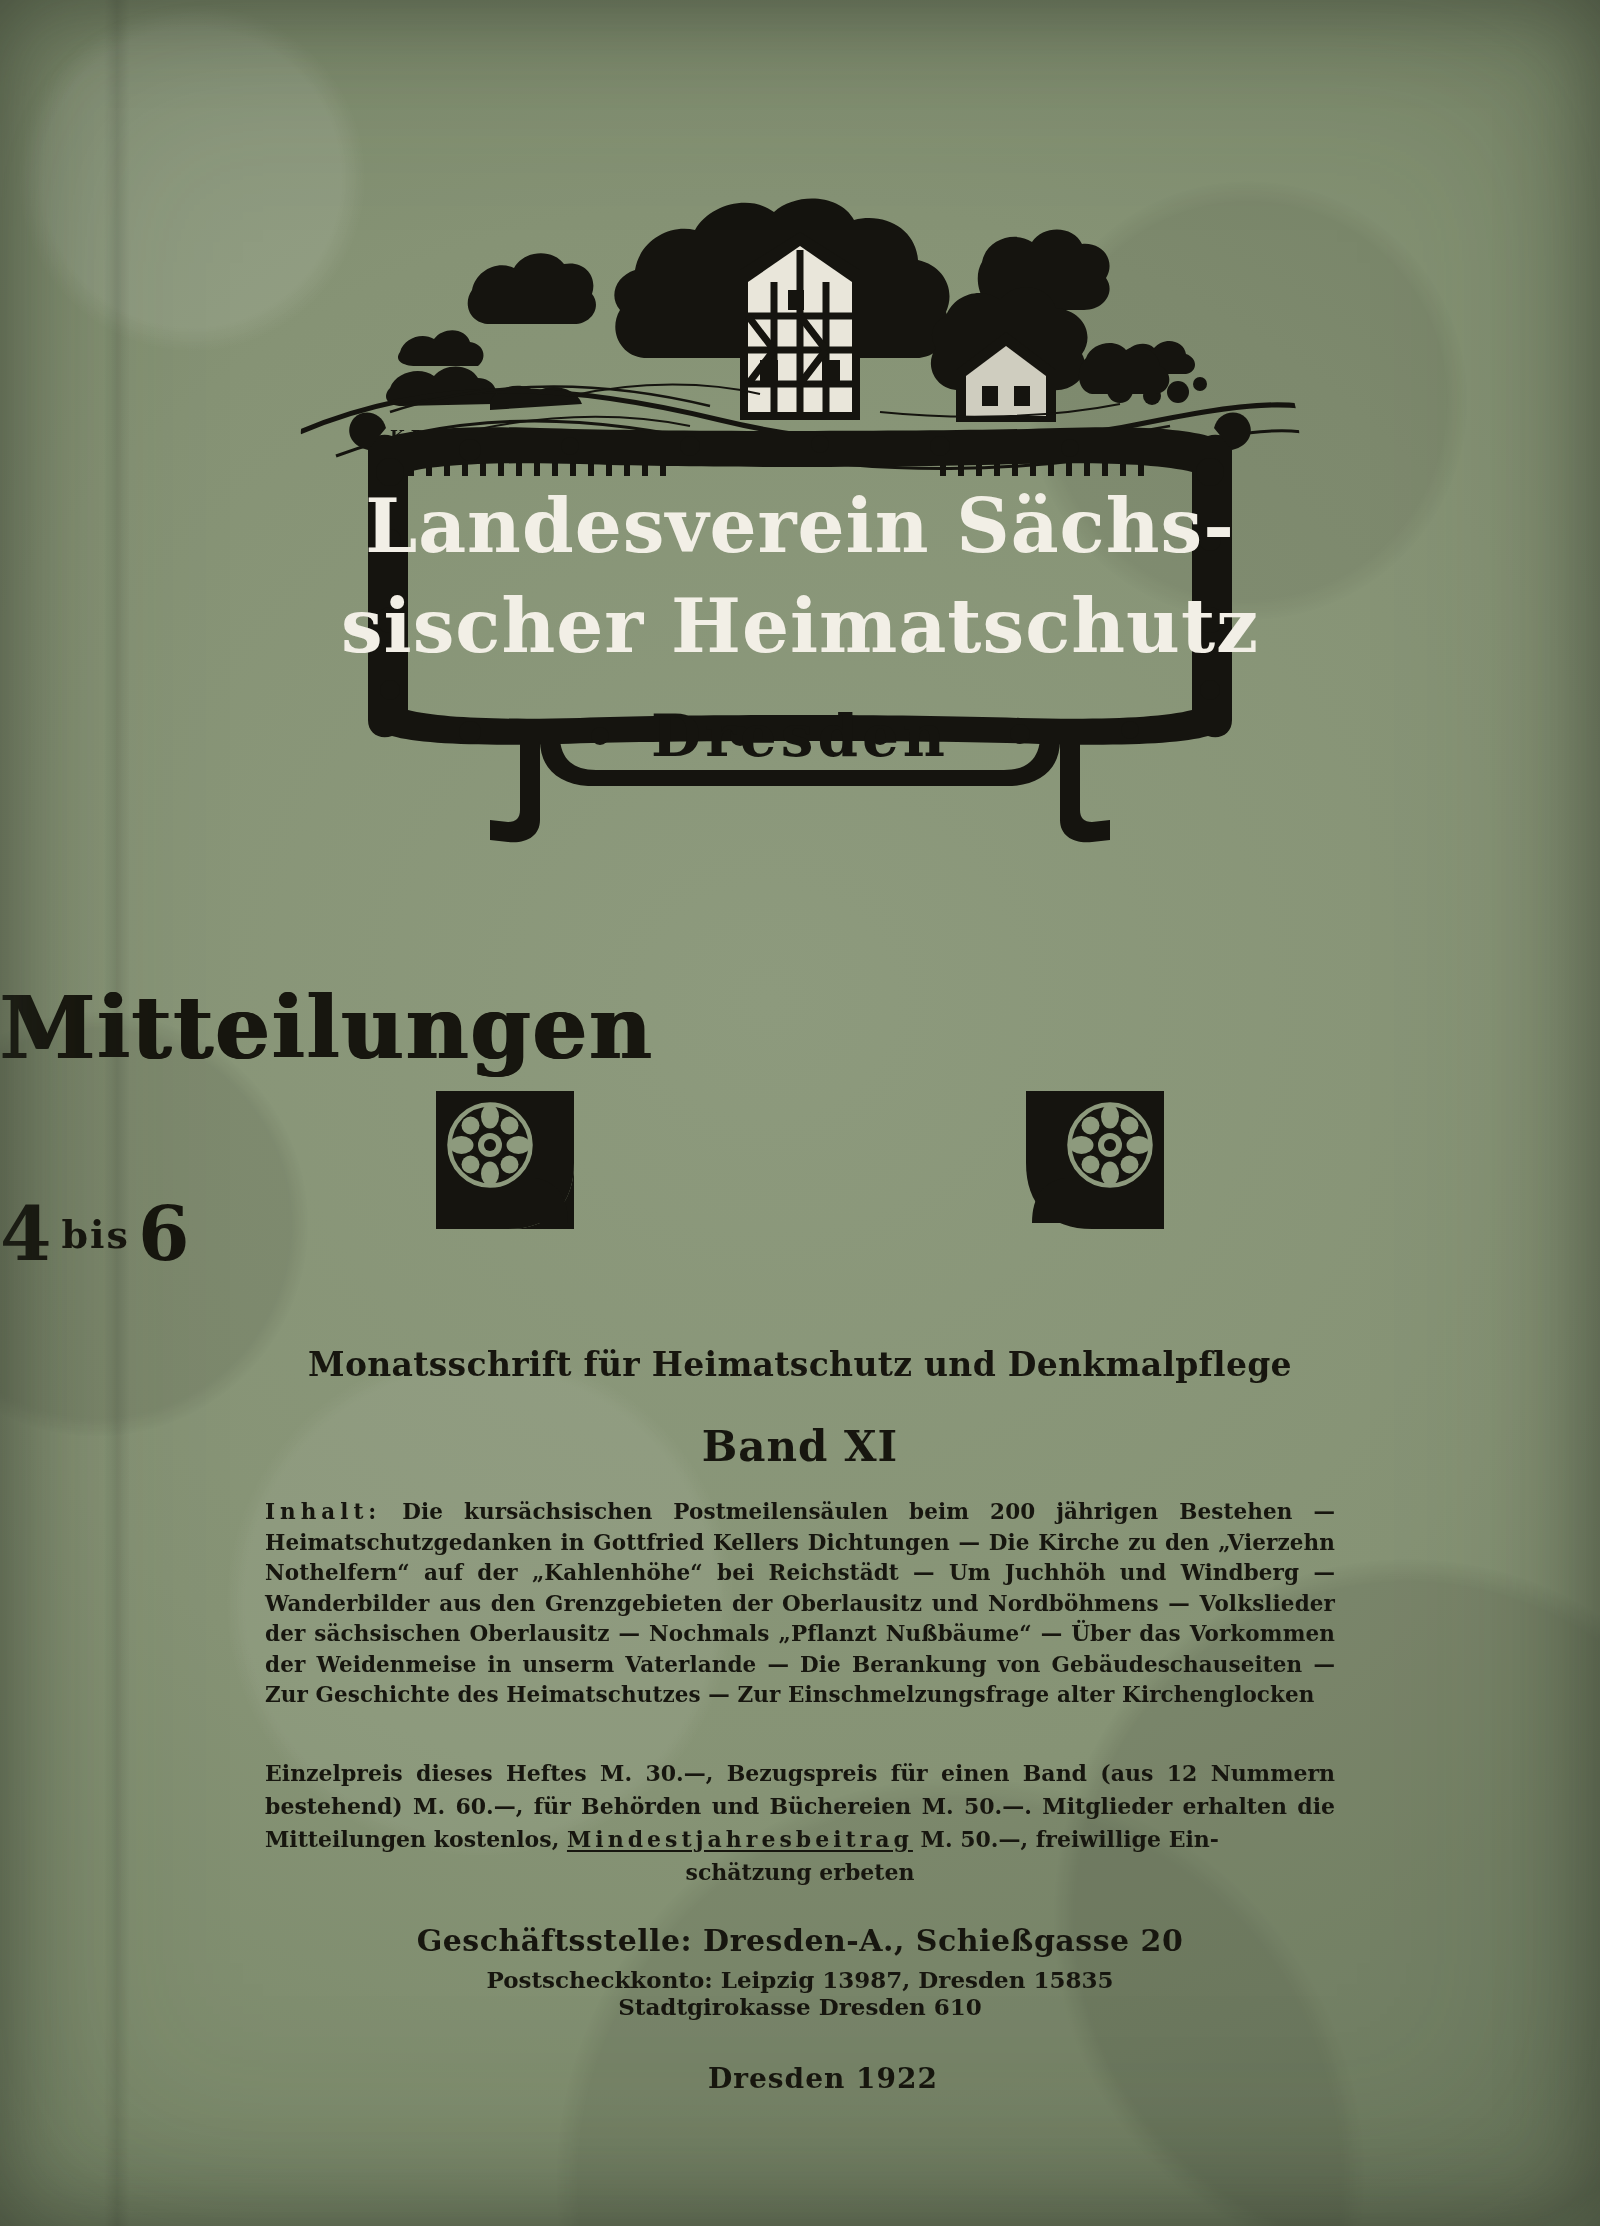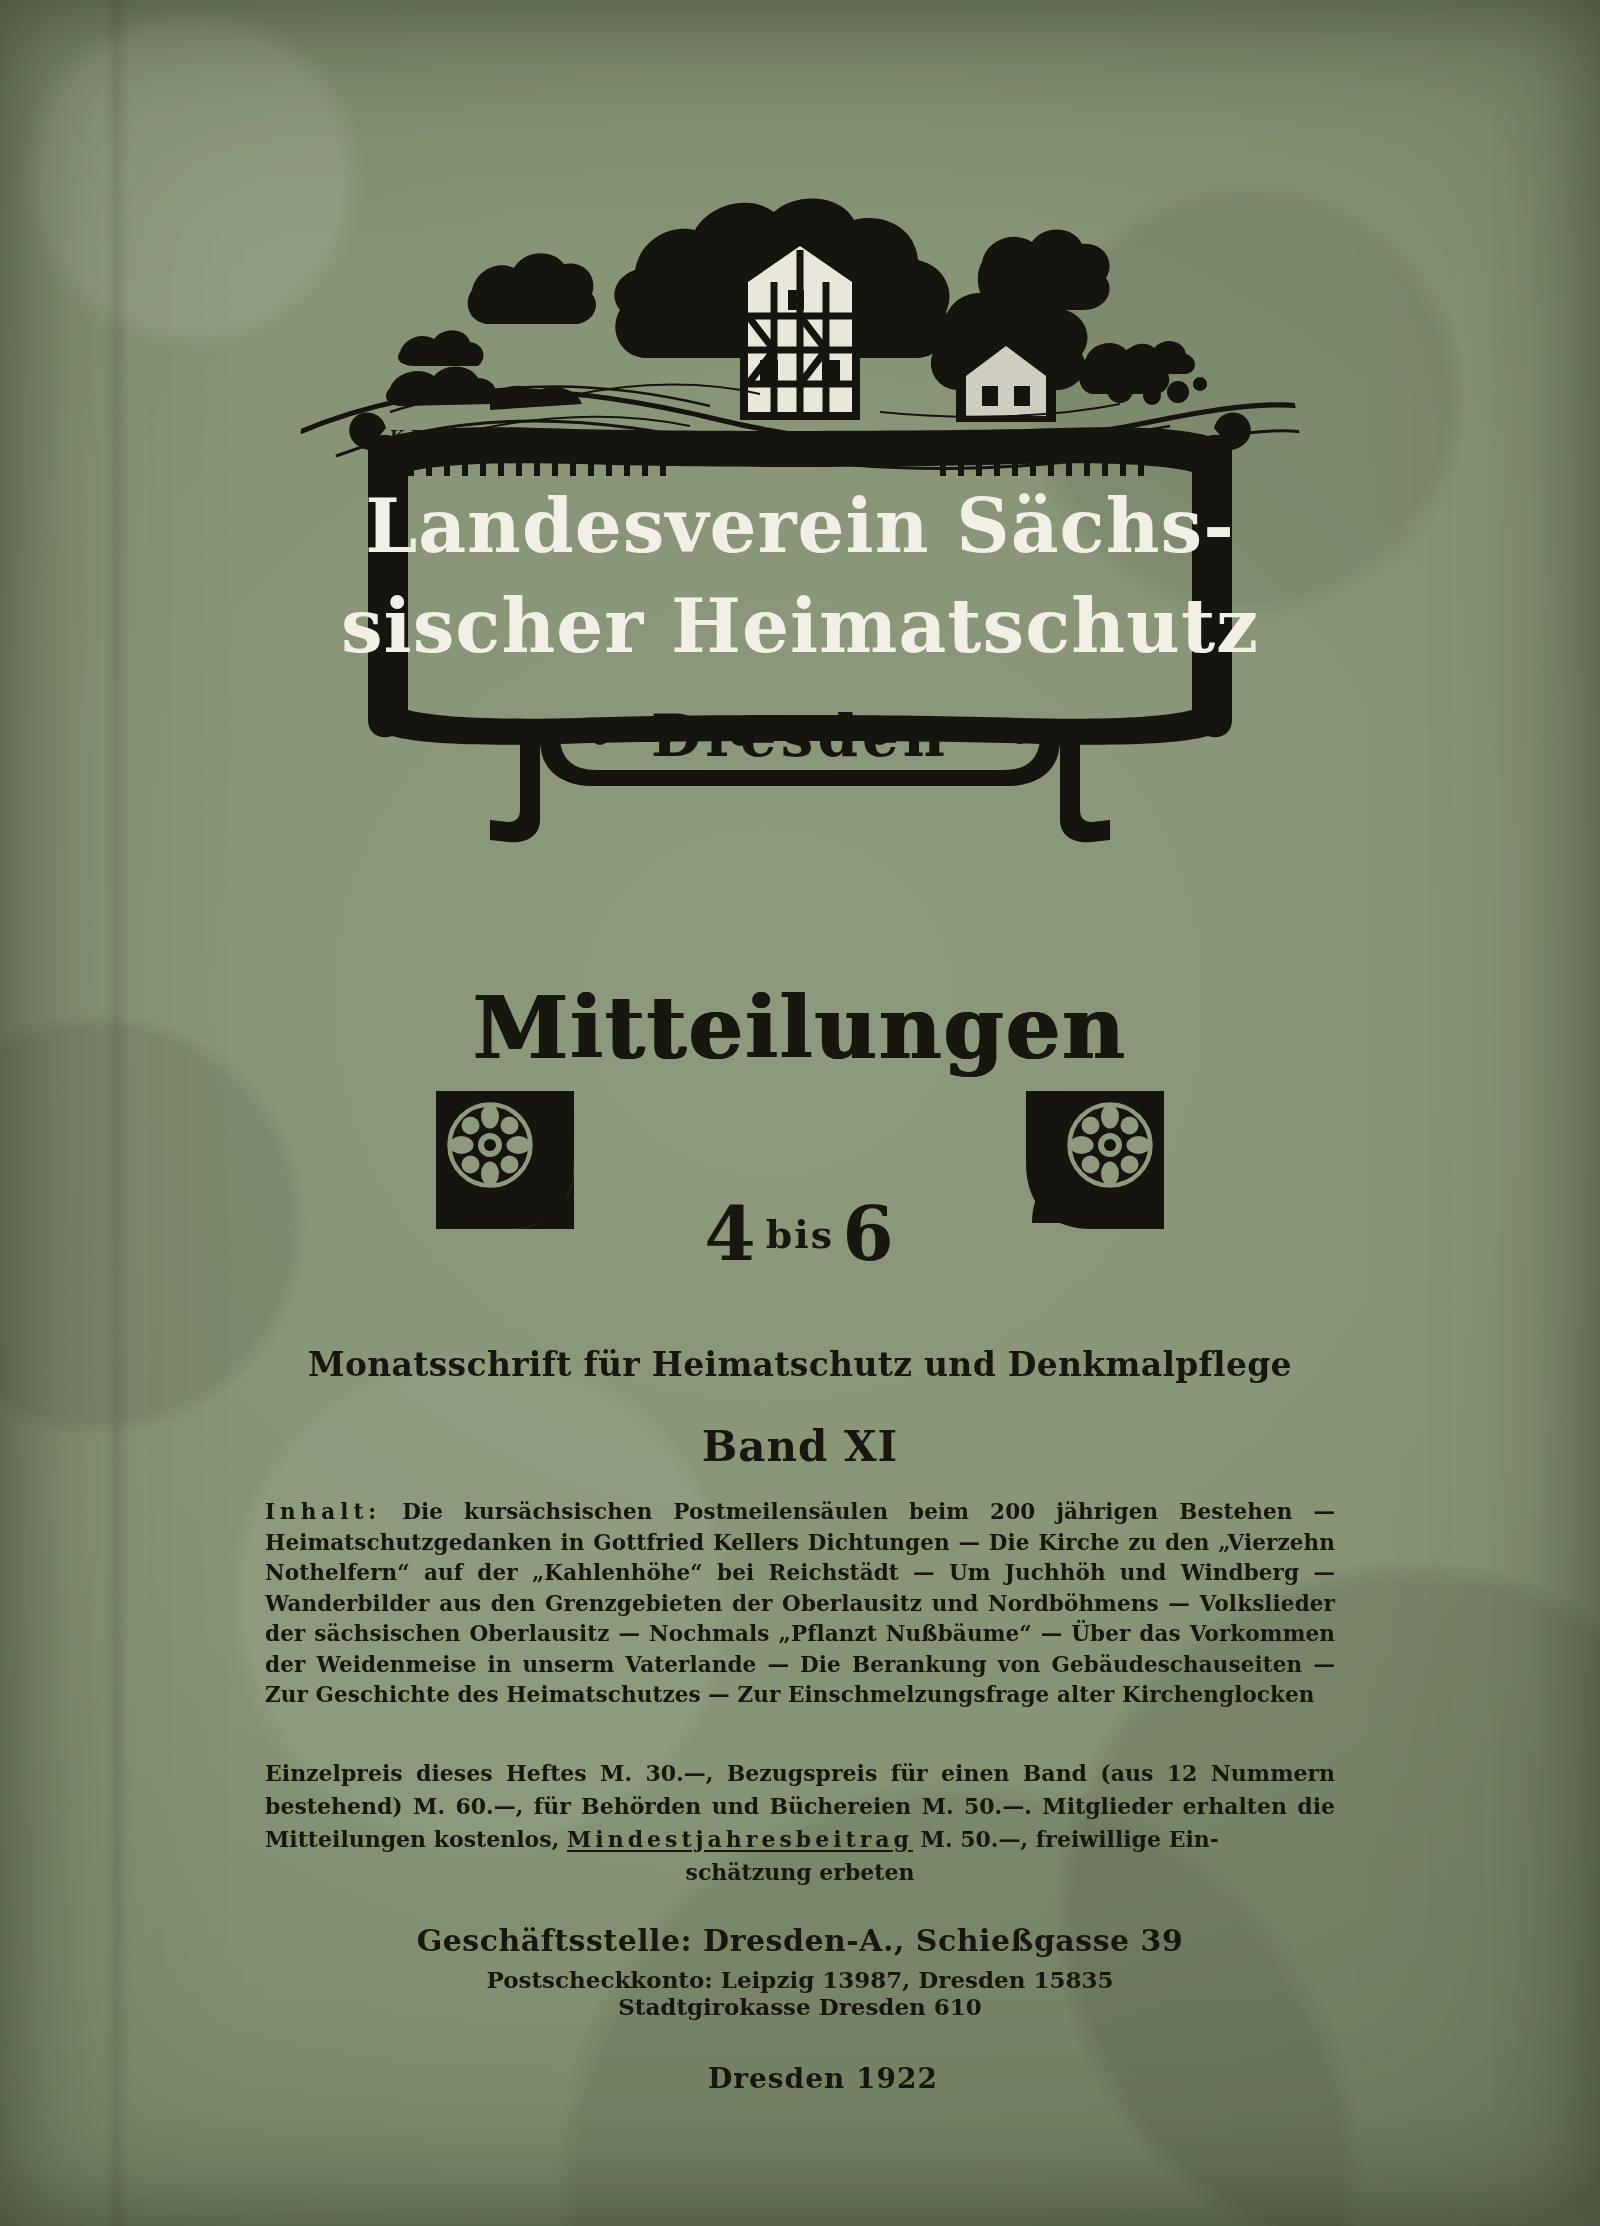--- a/index.html
+++ b/index.html
@@ -63,21 +63,21 @@
     width: 1120px;
     height: 790px;
   }
   #masthead svg { display: block; width: 100%; height: 100%; }
 
   
   #titleblock {
     position: absolute;
     left: 0; right: 0;
     top: 985px;
-    text-align: center;
+    text-align: left;
   }
   #mitteilungen {
     font-family: "DejaVu Serif", serif;
     font-weight: 700;
     font-size: 86px;
     line-height: 1;
     letter-spacing: 2px;
     color: #17160f;
     text-shadow: 1px 0 0 #17160f, -1px 0 0 #17160f;
   }
@@ -447,21 +447,21 @@
     <div id="contents">
       <span class="lbl">Inhalt:</span>
       <span>Die kursächsischen Postmeilensäulen beim 200 jährigen Bestehen — Heimatschutzgedanken in Gottfried Kellers Dichtungen — Die Kirche zu den „Vierzehn Nothelfern“ auf der „Kahlenhöhe“ bei Reichstädt — Um Juchhöh und Windberg — Wanderbilder aus den Grenzgebieten der Oberlausitz und Nordböhmens — Volkslieder der sächsischen Oberlausitz — Nochmals „Pflanzt Nußbäume“ — Über das Vorkommen der Weidenmeise in unserm Vaterlande — Die Berankung von Gebäudeschauseiten — Zur Geschichte des Heimatschutzes — Zur Einschmelzungsfrage alter Kirchenglocken</span>
     </div>
 
     <div id="price">
       <span>Einzelpreis dieses Heftes M. 30.—, Bezugspreis für einen Band (aus 12 Nummern bestehend) M. 60.—, für Behörden und Büchereien M. 50.—. Mitglieder erhalten die Mitteilungen kostenlos, </span><span class="spaced uline">Mindestjahresbeitrag</span><span> M. 50.—, freiwillige Ein-</span>
       <span class="lastline">schätzung erbeten</span>
     </div>
 
-    <div id="office">Geschäftsstelle: Dresden-A., Schießgasse 39</div>
+    <div id="office">Geschäftsstelle: Dresden-A., Schießgasse 20</div>
 
     <div id="accounts">
       <span>Postscheckkonto: Leipzig 13987, Dresden 15835</span>
       <span>Stadtgirokasse Dresden 610</span>
     </div>
 
     <div id="imprint">Dresden 1922</div>
   </div>
 
   <div id="edges"></div>

